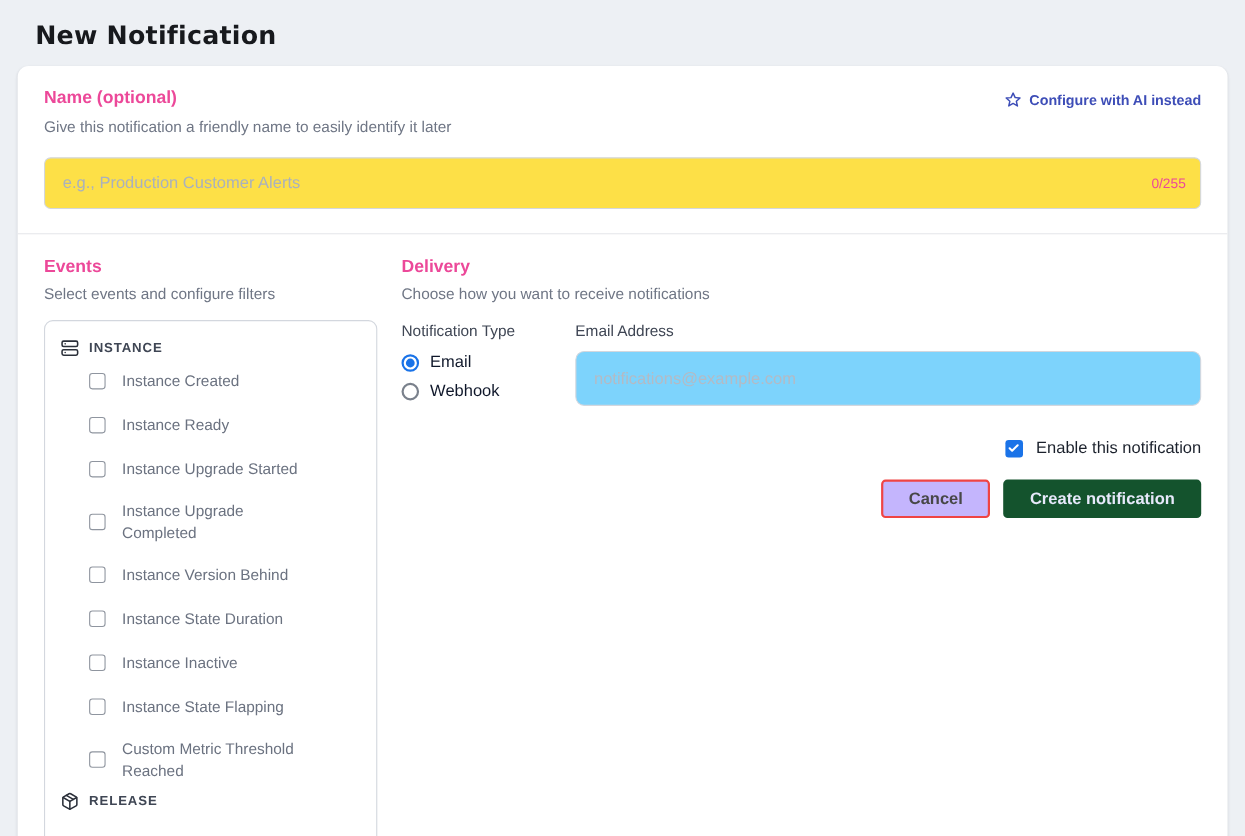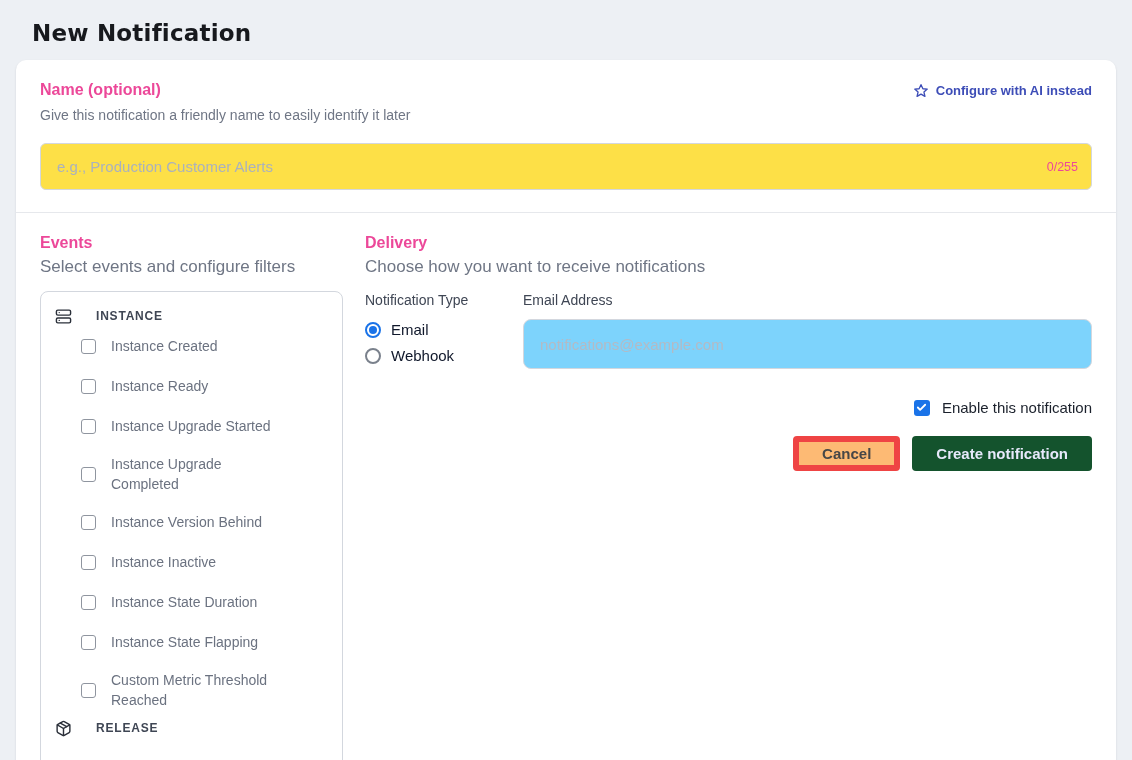--- a/index.html
+++ b/index.html
@@ -48,28 +48,28 @@
   .name-input::placeholder { color: #aab1bd; }
   .char-counter {
     position: absolute; right: 14px; top: 50%; transform: translateY(-50%);
     font-size: 12.5px; color: #ec4899;
   }
   .divider { border: none; border-top: 1px solid #e6e8ec; }
   
   .columns { display: flex; gap: 22px; padding: 20px 24px 24px 24px; }
   .col-left { width: 303px; flex-shrink: 0; }
   .col-right { flex: 1; min-width: 0; }
-  .sub-desc { margin-top: 5px; font-size: 17px; color: #6f7685; line-height: 18px; }
+  .sub-desc { margin-top: 5px; font-size: 14px; color: #6f7685; line-height: 18px; }
   
   .events-list {
     margin-top: 15px;
     border: 1px solid #d3d7de; border-radius: 8px;
     padding: 14px; height: 640px; background: #fff;
   }
-  .group-header { display: flex; align-items: center; gap: 24px; height: 20px; color: #343a45; }
+  .group-header { display: flex; align-items: center; gap: 9px; height: 20px; color: #343a45; }
   .group-header svg { width: 17px; height: 17px; stroke: #2b303a; flex-shrink: 0; }
   .group-label { font-size: 12px; font-weight: 600; letter-spacing: 0.8px; color: #3f4654; }
   .event-row { display: flex; align-items: center; gap: 15px; padding: 10px 0 10px 26px; cursor: pointer; }
   .event-row.two-line { padding-top: 8px; padding-bottom: 8px; }
   .event-row.two-line .event-label { max-width: 160px; }
   .cb {
     width: 15px; height: 15px; flex-shrink: 0;
     border: 1px solid #8f959f; border-radius: 3px; background: #fff;
   }
   .event-label { font-size: 14px; color: #6b7280; line-height: 20px; }
@@ -101,21 +101,21 @@
     width: 16px; height: 16px; border-radius: 3px;
     background: #1a73e8; display: flex; align-items: center; justify-content: center;
     cursor: pointer; flex-shrink: 0;
   }
   .checkbox-checked svg { width: 11px; height: 11px; stroke: #fff; }
   .enable-label { font-size: 15px; color: #1b212c; }
   .buttons-row { display: flex; justify-content: flex-end; gap: 12px; margin-top: 20px; }
   .btn { font-family: "Liberation Sans", sans-serif; font-size: 15px; font-weight: 700; border-radius: 4px; cursor: pointer; }
   .btn-cancel {
     height: 35px; padding: 0 23px;
-    background: #fdba74; border: 6px solid #ef4444; color: #474747;
+    background: #c4b5fd; border: 2px solid #ef4444; color: #474747;
   }
   .btn-create {
     height: 35px; padding: 0 24px;
     background: #14532d; border: none; color: #e7e9fb; cursor: default;
   }
 </style>
 </head>
 <body>
 
 <div class="page-title">New Notification</div>
@@ -178,25 +178,25 @@
         <div class="event-row two-line">
           <span class="cb"></span>
           <span class="event-label">Instance Upgrade Completed</span>
         </div>
         <div class="event-row">
           <span class="cb"></span>
           <span class="event-label">Instance Version Behind</span>
         </div>
         <div class="event-row">
           <span class="cb"></span>
+          <span class="event-label">Instance State Duration</span>
+        </div>
+        <div class="event-row">
+          <span class="cb"></span>
           <span class="event-label">Instance Inactive</span>
-        </div>
-        <div class="event-row">
-          <span class="cb"></span>
-          <span class="event-label">Instance State Duration</span>
         </div>
         <div class="event-row">
           <span class="cb"></span>
           <span class="event-label">Instance State Flapping</span>
         </div>
         <div class="event-row two-line">
           <span class="cb"></span>
           <span class="event-label">Custom Metric Threshold Reached</span>
         </div>
 

